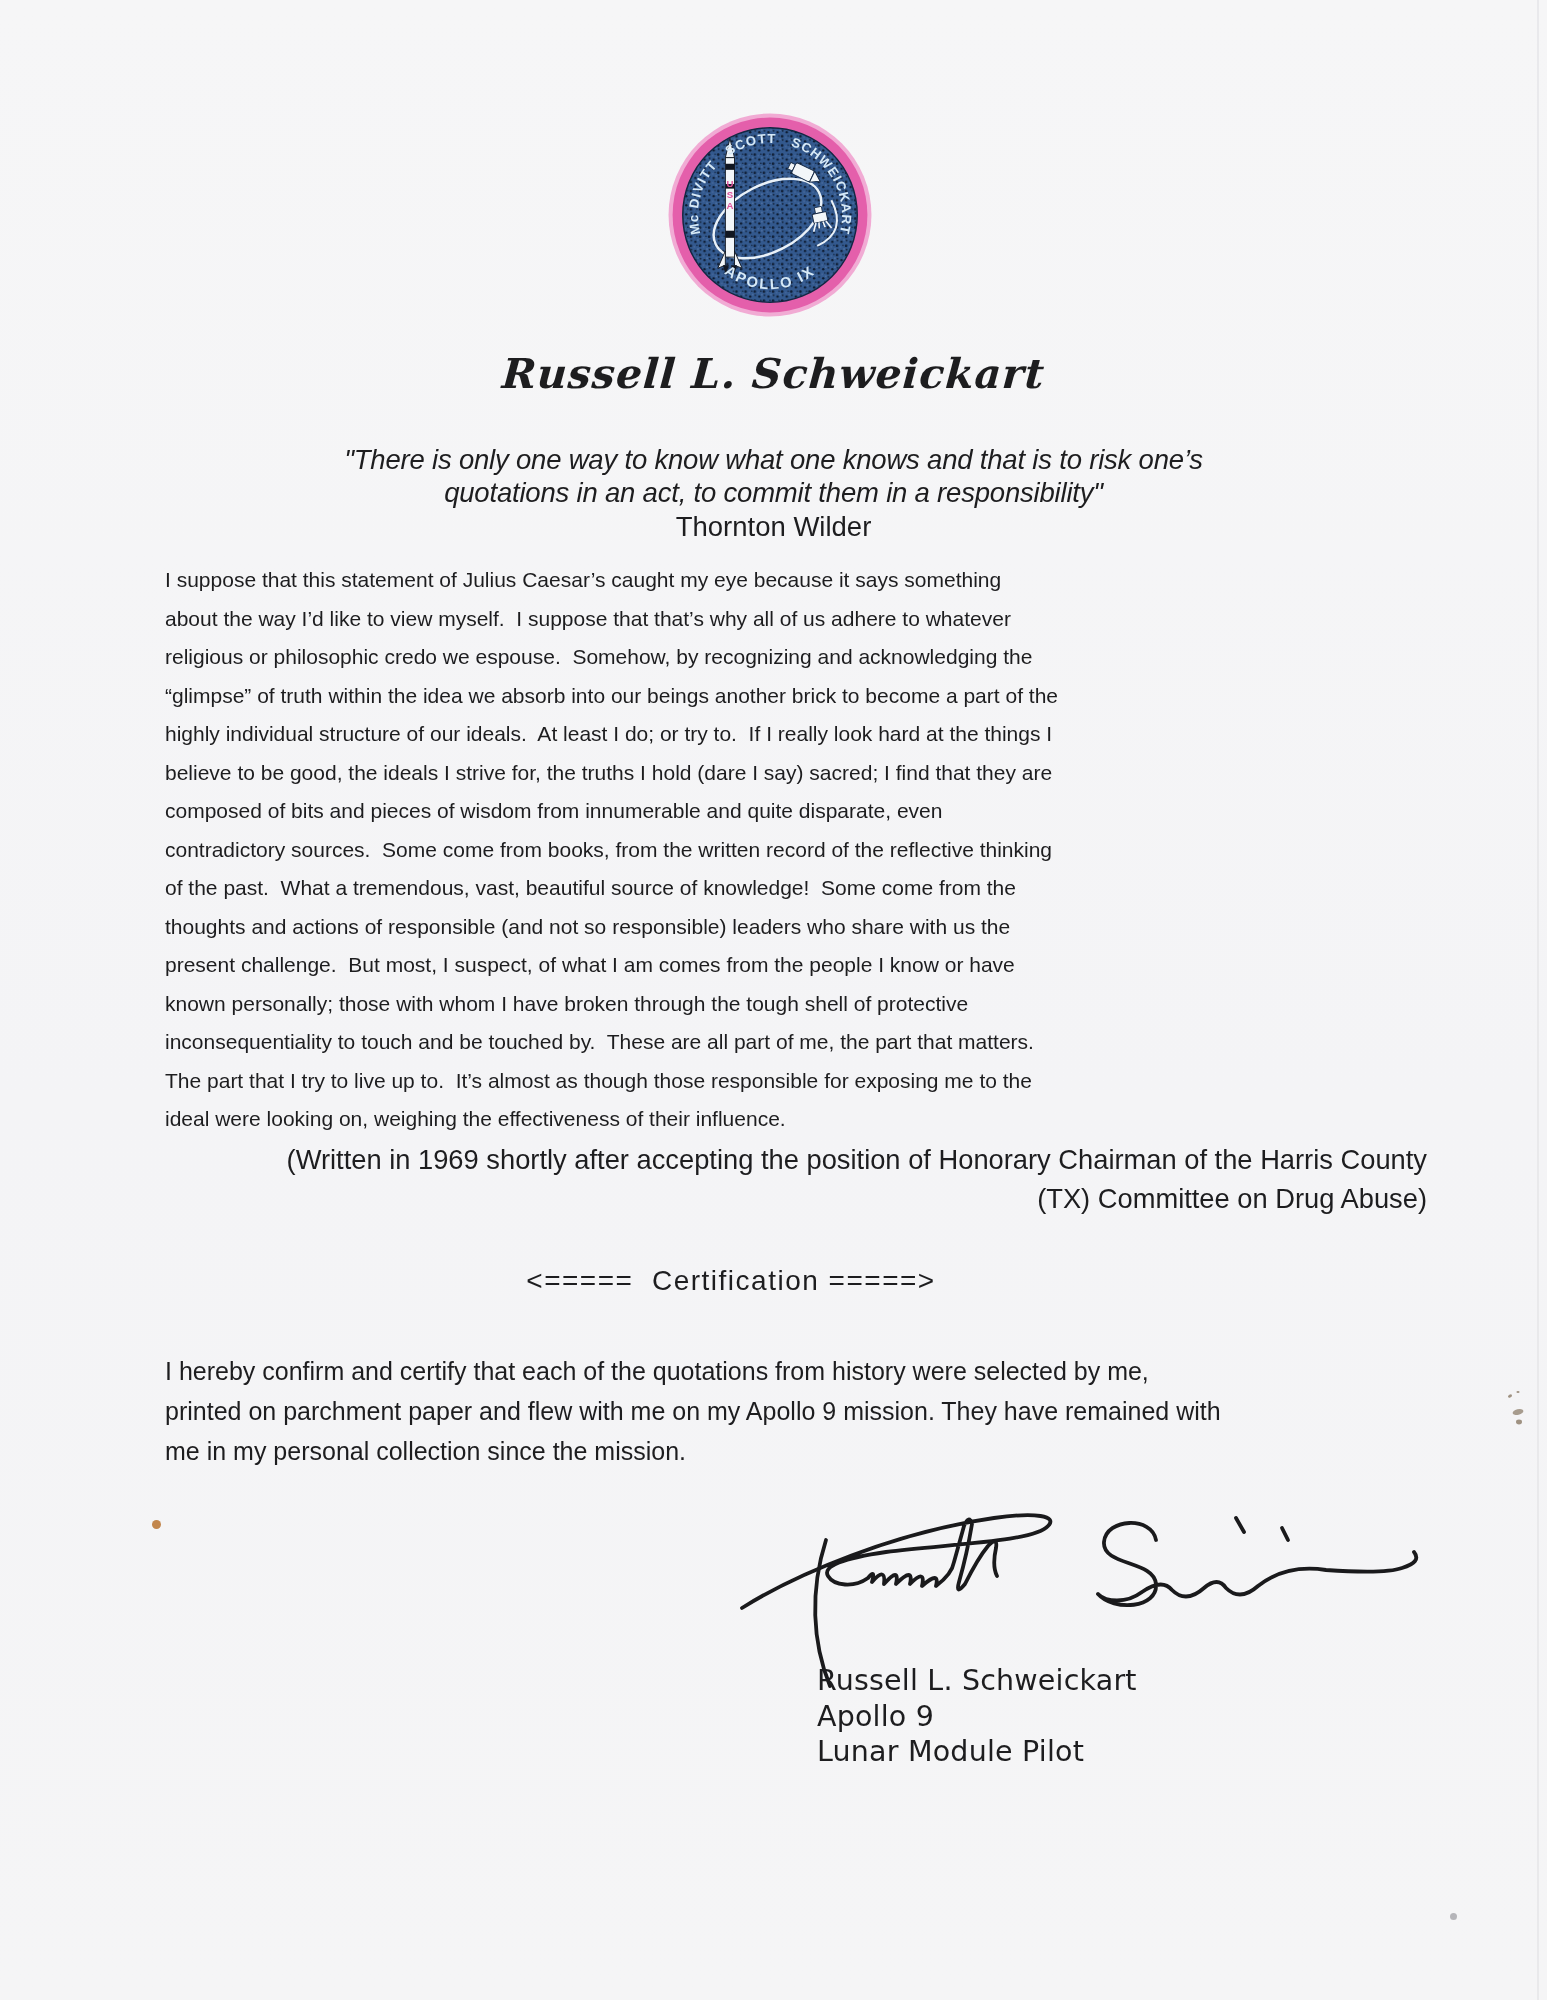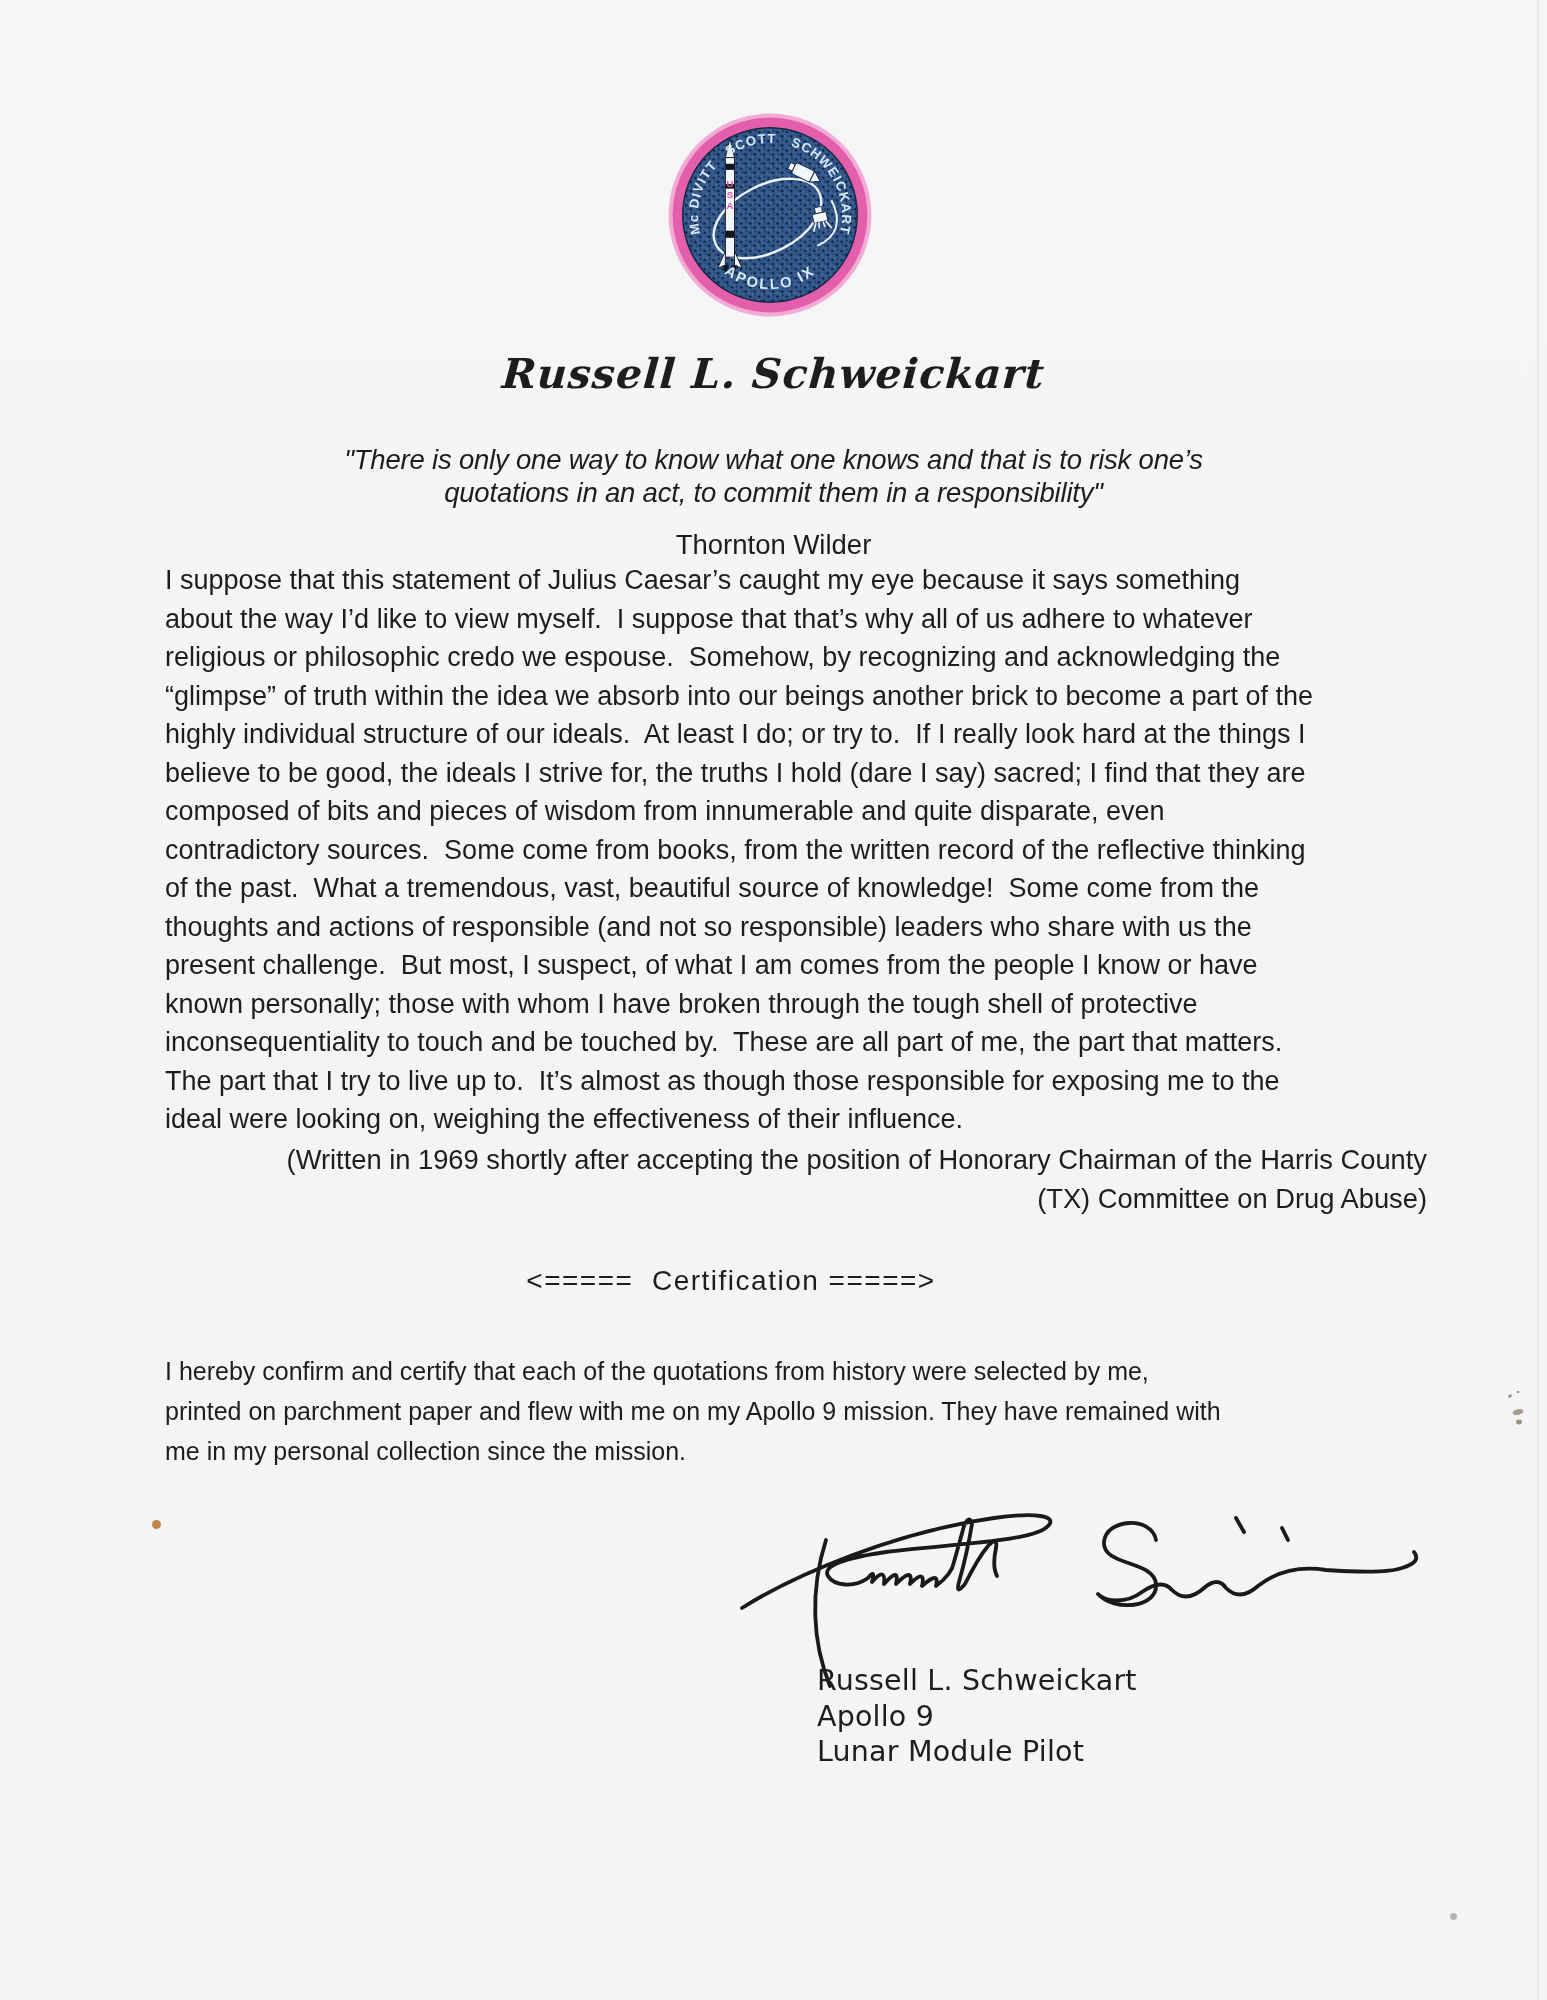--- a/index.html
+++ b/index.html
@@ -18,24 +18,24 @@
   .patch{left:666px;top:111px;width:208px;height:208px;}
   
   .script-name{
     left:0;top:350px;width:1547px;text-align:center;
     font-family:"DejaVu Serif",serif;font-style:italic;font-weight:700;
     font-size:41px;letter-spacing:1px;transform:skewX(-4deg);
   }
   
   .quote{left:0;top:443px;width:1547px;text-align:center;
     font-size:27.5px;line-height:33px;font-style:italic;letter-spacing:-0.2px;}
-  .quote .attr{font-style:normal;letter-spacing:0;margin-top:19px;}
+  .quote .attr{font-style:normal;letter-spacing:0;margin-top:1px;}
   
   .bodytext{left:165px;top:561px;width:1262px;
-    font-size:27px;line-height:38.5px;white-space:pre-wrap;}
+    font-size:21px;line-height:38.5px;white-space:pre-wrap;}
   .note{left:165px;top:1141px;width:1262px;
     font-size:27.3px;line-height:38.5px;white-space:pre-wrap;text-align:right;}
   .cert-head{left:0;top:1265px;width:1462px;text-align:center;
     font-size:28px;letter-spacing:1.5px;white-space:pre-wrap;font-weight:400;}
   .cert-par{left:165px;top:1351px;width:1300px;
     font-size:25px;line-height:40px;white-space:pre-wrap;}
   
   .sig{left:726px;top:1482px;width:730px;height:215px;}
   .sig-block{left:817px;top:1663px;font-family:"DejaVu Sans",sans-serif;
     font-size:28.5px;line-height:35.5px;letter-spacing:0.2px;}

